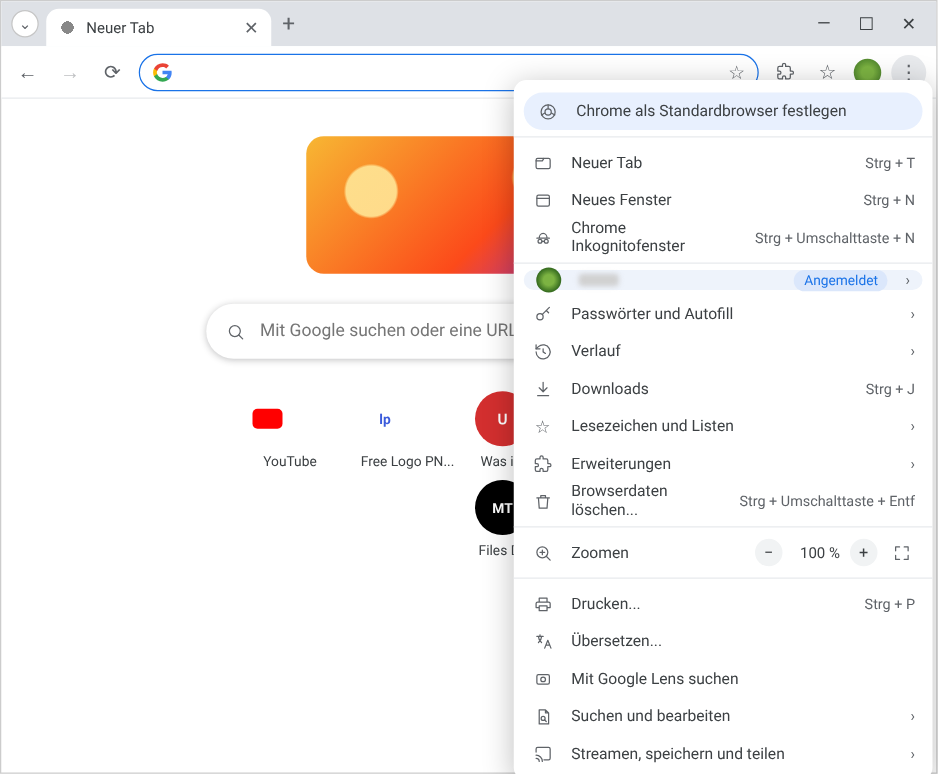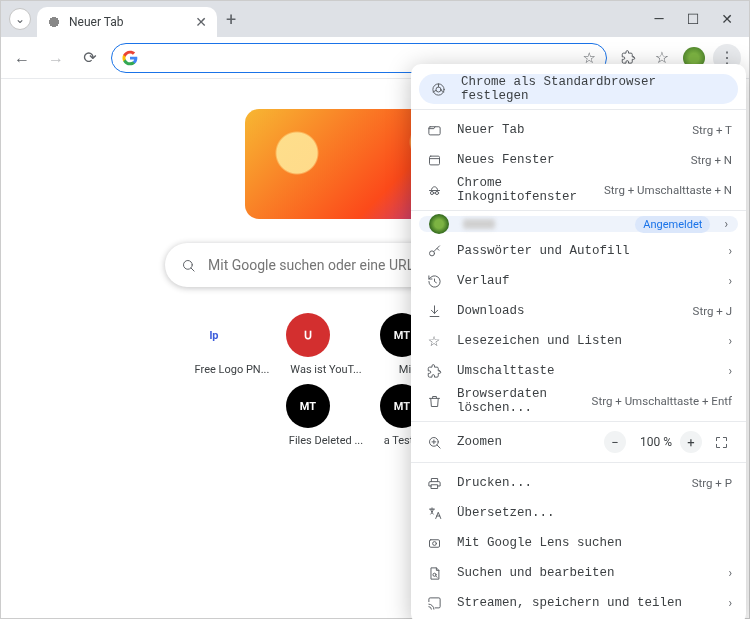--- a/index.html
+++ b/index.html
@@ -43,21 +43,21 @@
 .lp{background:#fff !important; color:#3b5bdb !important;}
 .wi{background:#d32f2f !important;}
 .mt{background:#000 !important;}
 
 
 .menu { position:absolute; top:64px; right:4px; width:335px; background:#fff; border-radius:10px; box-shadow:0 4px 24px rgba(0,0,0,.25); padding:6px 0; font-size:12.5px; color:#3c4043;}
 .menu-item { display:flex; align-items:center; height:30px; padding:0 14px; gap:14px; position:relative;}
 .menu-item.hl{ background:#e8f0fe; border-radius:18px; margin:4px 8px; padding:0 10px;}
 .menu-item.profile{ background:#eef3fb; border-radius:20px; margin:4px 8px; height:16px; padding:0 10px;}
 .menu-item .mi-icon{ width:18px; display:flex; justify-content:center; color:#5f6368; font-size:14px;}
-.menu-item .mi-label{ flex:1;font-family:Liberation Mono, monospace; }
+.menu-item .mi-label{ flex:1; }
 .menu-item .mi-accel{ color:#5f6368; font-size:11.5px;}
 .menu-item .mi-chev{ color:#5f6368; font-size:12px;}
 .menu-sep{ height:1px; background:#e8eaed; margin:5px 0;}
 .zoom-row .zctrl{ display:flex; align-items:center; gap:8px; }
 .zbtn{ width:22px; height:22px; border-radius:50%; background:#f1f3f4; display:flex; align-items:center; justify-content:center; font-size:13px; color:#3c4043;}
 .zval{ font-size:12px; min-width:38px; text-align:right;}
 .full{ width:22px;height:22px; display:flex;align-items:center;justify-content:center; color:#5f6368;}
 .profile .pv{ width:20px;height:20px;border-radius:50%; background: radial-gradient(circle,#7cb342 30%,#33691e 70%);}
 .profile .blur{ width:32px; height:10px; background:#d0d0d0; filter:blur(2px); border-radius:3px;}
 .profile .badge{ background:#dbe7fb; color:#1a73e8; font-size:11px; padding:2px 8px; border-radius:10px;}
@@ -116,20 +116,24 @@
   </div>
   <div class="searchbox">
     <svg class="ic" viewBox="0 0 24 24">
         <circle cx="11" cy="11" r="7"></circle>
         <path d="m21 21-5-5"></path>
       </svg>
     <input placeholder="Mit Google suchen oder eine URL eingeben" style="">
   </div>
   <div class="shortcuts">
     <div class="sc">
+        <div class="tile yt"></div>
+        <div class="lbl">YouTube</div>
+      </div>
+    <div class="sc">
         <div class="tile lp">lp</div>
         <div class="lbl">Free Logo PN...</div>
       </div>
     <div class="sc">
         <div class="tile wi">ᑌ</div>
         <div class="lbl">Was ist YouT...</div>
       </div>
     <div class="sc">
         <div class="tile mt">MT</div>
         <div class="lbl">MiniTool</div>
@@ -232,21 +236,21 @@
     <span class="mi-icon">☆</span>
     <span class="mi-label">Lesezeichen und Listen</span>
     <span class="mi-chev">›</span>
   </div>
   <div class="menu-item">
     <span class="mi-icon">
         <svg class="ic" viewBox="0 0 24 24">
           <path d="M20 11h-2V7a2 2 0 0 0-2-2h-4V3a2 2 0 1 0-4 0v2H4a2 2 0 0 0-2 2v4h2a2 2 0 1 1 0 4H2v4a2 2 0 0 0 2 2h4v-2a2 2 0 1 1 4 0v2h4a2 2 0 0 0 2-2v-4h2a2 2 0 1 0 0-4z"></path>
         </svg>
       </span>
-    <span class="mi-label">Umschalttaste</span>
+    <span class="mi-label">Erweiterungen</span>
     <span class="mi-chev">›</span>
   </div>
   <div class="menu-item">
     <span class="mi-icon">
         <svg class="ic" viewBox="0 0 24 24">
           <path d="M4 7h16M9 7V4h6v3M6 7l1 13h10l1-13"></path>
         </svg>
       </span>
     <span class="mi-label">Browserdaten löschen...</span>
     <span class="mi-accel">Strg + Umschalttaste + Entf</span>

